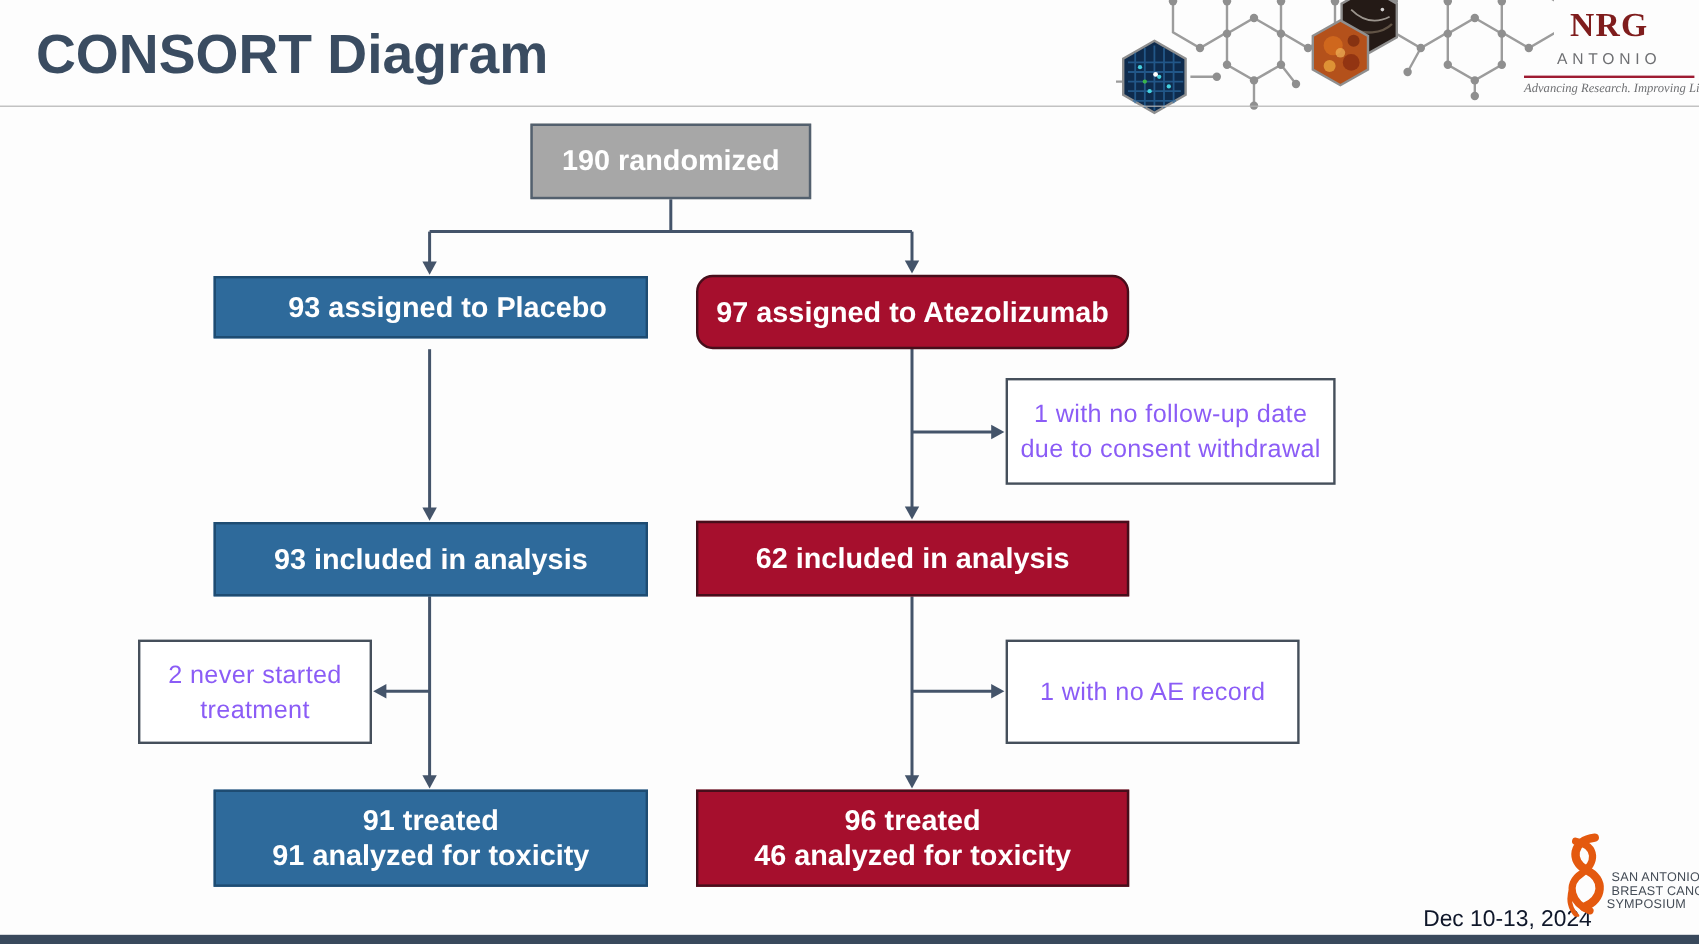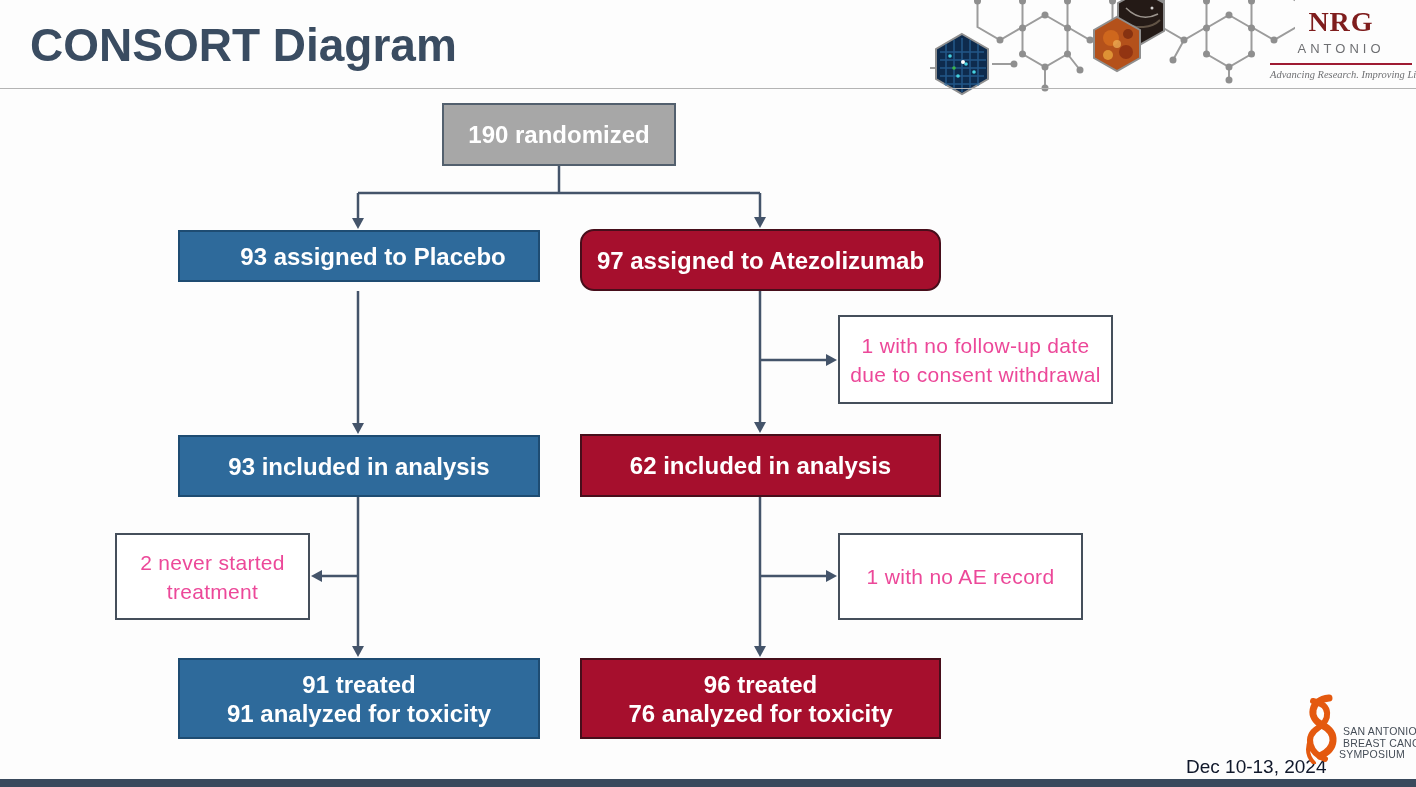--- a/index.html
+++ b/index.html
@@ -20,21 +20,21 @@
                color:#6E6F72;margin-top:4px;white-space:nowrap;}
 
   
   .box{position:absolute;box-sizing:border-box;display:flex;flex-direction:column;
        align-items:center;justify-content:center;text-align:center;
        font-weight:bold;font-size:24px;color:#FFFFFF;line-height:29px;}
   .box.gray{background:#A7A7A7;border:2.5px solid #53606E;}
   .box.blue{background:#2E6A9B;border:2.5px solid #1E4C72;}
   .box.red {background:#A60F2D;border:2.5px solid #470E1B;}
   .note{position:absolute;box-sizing:border-box;display:flex;align-items:center;justify-content:center;
-        text-align:center;background:#FFFFFF;border:2px solid #454F5B;color:#ec4899;
+        text-align:center;background:#FFFFFF;border:2px solid #454F5B;color:#8b5cf6;
         font-size:21px;font-weight:normal;line-height:29px;padding:6px 10px;letter-spacing:.3px;}
 
   #box-randomized      {left:442px;top:103px;width:234px;height:63px;}
   #box-assigned-placebo{left:178px;top:230px;width:362px;height:52px;padding-left:28px;}
   #box-assigned-atezo  {left:580px;top:229px;width:361px;height:62px;border-radius:14px;}
   #box-included-placebo{left:178px;top:435px;width:362px;height:62px;}
   #box-included-atezo  {left:580px;top:434px;width:361px;height:63px;}
   #box-treated-placebo {left:178px;top:658px;width:362px;height:81px;}
   #box-treated-atezo   {left:580px;top:658px;width:361px;height:81px;}
   #note-consent        {left:838px;top:315px;width:275px;height:89px;}
@@ -197,21 +197,21 @@
     <span>1 with no AE record</span>
   </div>
 
   <div class="box blue" id="box-treated-placebo">
     <span>91 treated</span>
     <span>91 analyzed for toxicity</span>
   </div>
 
   <div class="box red" id="box-treated-atezo">
     <span>96 treated</span>
-    <span>76 analyzed for toxicity</span>
+    <span>46 analyzed for toxicity</span>
   </div>
 
   <div class="slide-date">Dec 10-13, 2024</div>
 
   <div class="sabcs">
     <svg class="sabcs-ribbon" viewBox="0 0 48 70" aria-hidden="true">
       <g stroke="#E4590F" fill="none" stroke-linecap="round">
         <path d="M31,4 C12,6 10,24 24,31 C40,39 38,55 22,62" stroke-width="7"></path>
         <path d="M15,7 C34,11 32,26 20,34 C6,43 12,59 27,65" stroke-width="6"></path>
         <path d="M12,46 C8,56 11,64 16,69" stroke-width="4"></path>

